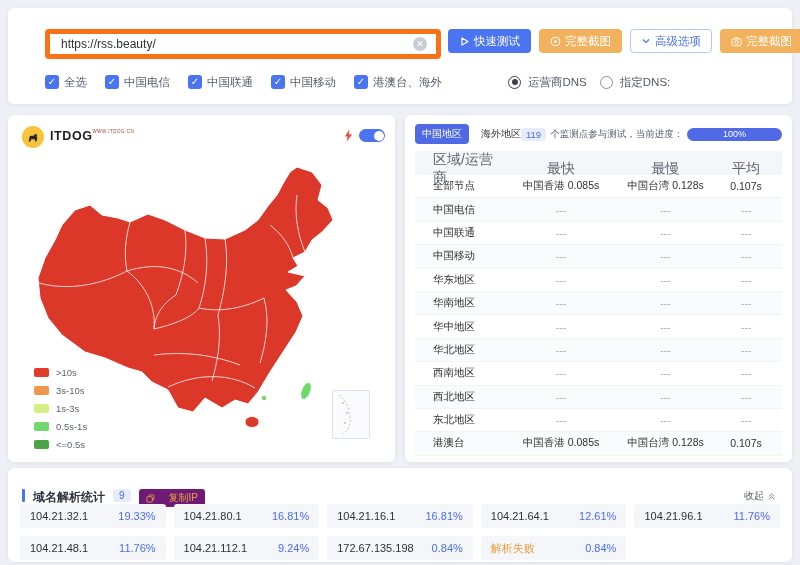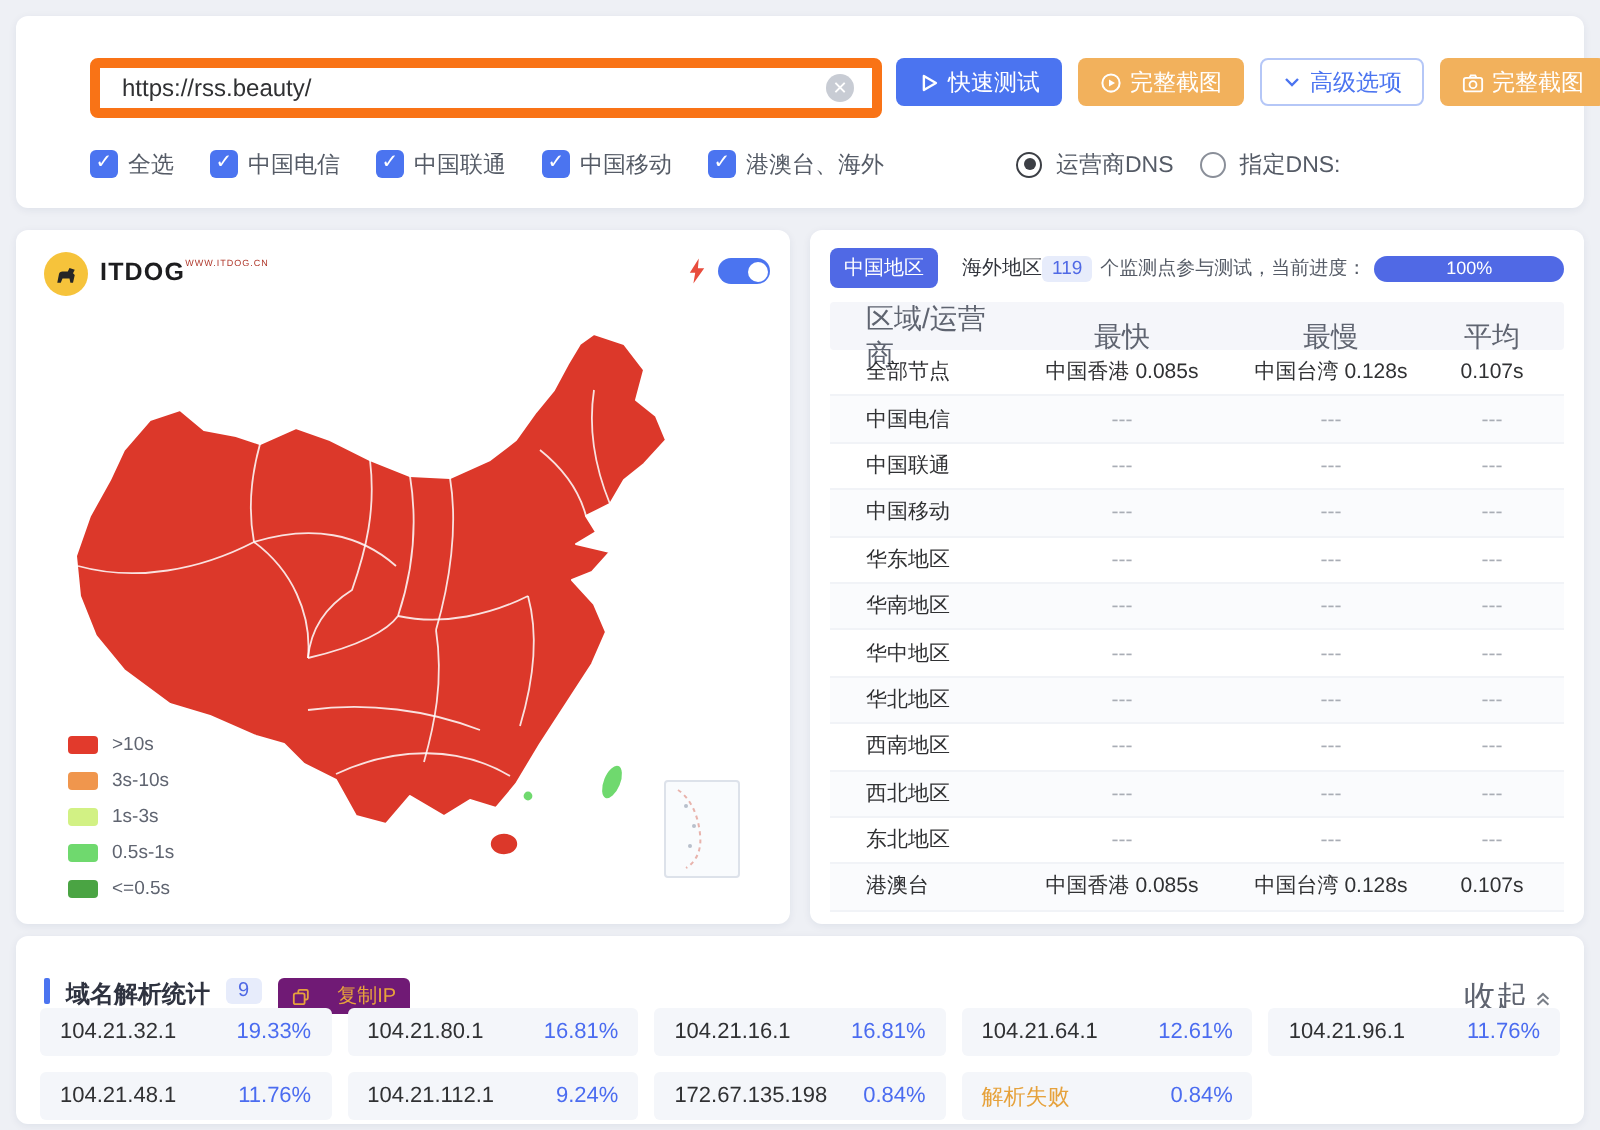--- a/index.html
+++ b/index.html
@@ -69,21 +69,21 @@
   .c-mid,.c-avg{text-align:center}
   .dash{color:#a9adb5}
 
   
   .dns-header{position:absolute;left:14px;top:21px;right:16px;height:18px;display:flex;align-items:flex-start;gap:8px}
   .vbar{width:3px;height:13px;background:#4b74f0;border-radius:1px}
   .dns-title{font-size:12px;font-weight:bold;color:#2f3340}
   .dns-count{background:#e7ecfb;color:#5069e5;font-size:10px;padding:1px 6px;border-radius:3px}
   .copy-pill{background:#701a75;color:#e6a23c;font-size:10px;padding:2px 7px;border-radius:3px;
              display:flex;gap:14px;align-items:center;cursor:pointer}
-  .collapse{margin-left:auto;font-size:16px;color:#5f6470;display:flex;align-items:center;gap:3px;cursor:pointer}
+  .collapse{margin-left:auto;font-size:10px;color:#5f6470;display:flex;align-items:center;gap:3px;cursor:pointer}
   .ip-grid{position:absolute;left:12px;right:12px;top:36px;display:grid;grid-template-columns:repeat(5,1fr);gap:8px}
   .ip-cell{height:24px;background:#f4f6fa;border-radius:3px;display:flex;align-items:center;
            justify-content:space-between;padding:0 10px;font-size:11px}
   .ip{color:#303133}.ip.failed{color:#e6a23c}
   .pct{color:#4b6cf0}
 </style>
 </head>
 <body>
 
 <div class="page">

